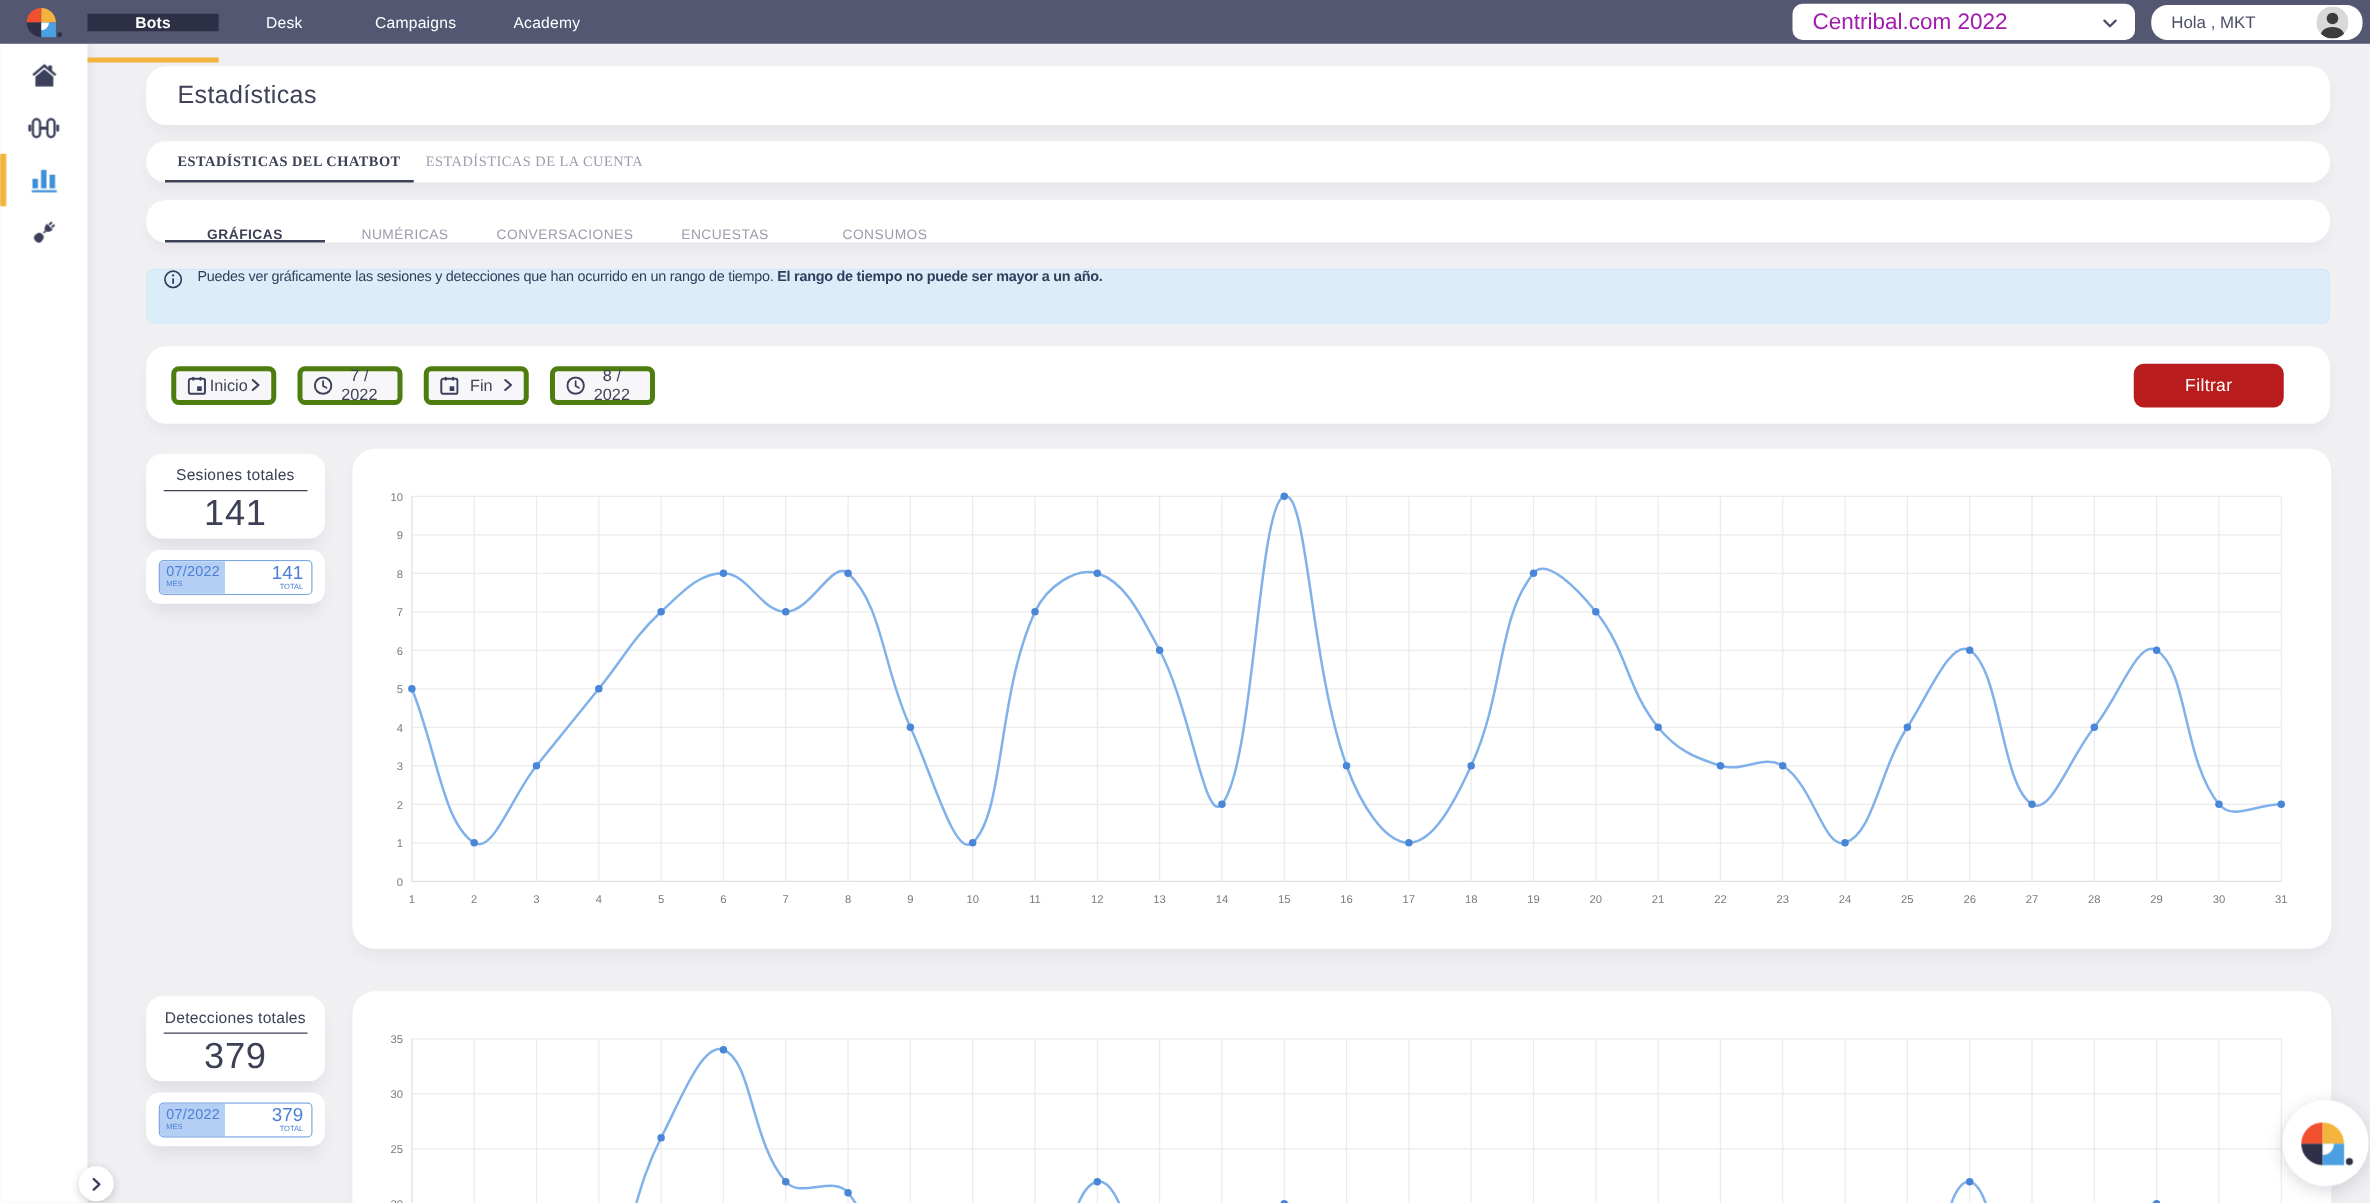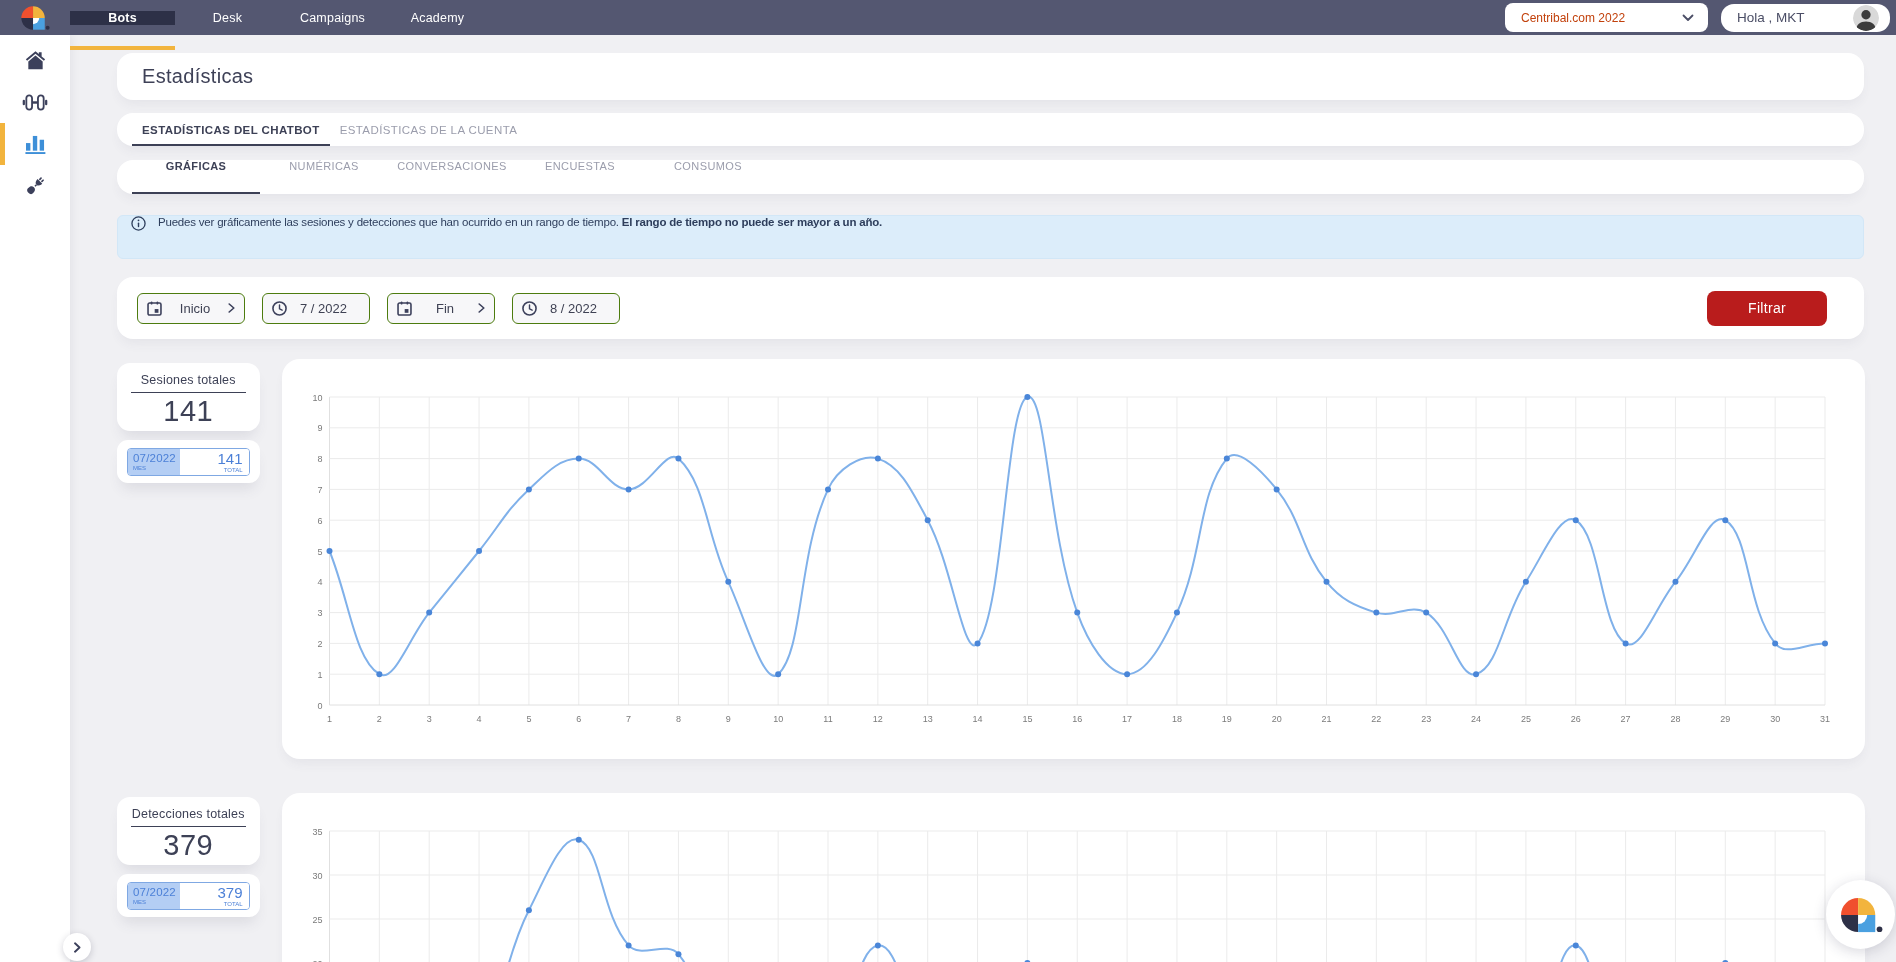--- a/index.html
+++ b/index.html
@@ -10,22 +10,22 @@
   .navbar { position:fixed; left:0; top:0; width:1896px; height:35px; background:#545771; z-index:40;
             display:flex; align-items:stretch; }
   .brand { width:70px; display:flex; align-items:center; justify-content:center; }
   .brand svg { width:30px; height:26px; }
   .nav-tabs { display:flex; align-items:center; }
   .nav-tab { position:relative; width:105px; display:flex; align-items:center; justify-content:center;
              color:#ffffff; font-size:12.5px; letter-spacing:.2px; cursor:pointer; }
   .nav-tab.active { background:#2d3047; font-weight:bold; }
   .nav-tab.active .tab-underline { position:absolute; left:0; right:0; top:35px; height:4px; background:#f2b43d; }
   .nav-right { margin-left:auto; display:flex; align-items:center; gap:13px; padding-right:6px; }
-  .acct-select { width:203px; height:29px; background:#ffffff; border-radius:8px; display:flex; align-items:center;
-                 padding:0 14px 0 16px; color:#c2410c; font-size:12px; cursor:pointer; }
+  .acct-select { width:274px; height:29px; background:#ffffff; border-radius:8px; display:flex; align-items:center;
+                 padding:0 14px 0 16px; color:#a21caf; font-size:18px; cursor:pointer; }
   .acct-select .chev { margin-left:auto; }
   .user-pill { width:169px; height:28px; background:#ffffff; border-radius:13px; display:flex; align-items:center;
                padding:0 11px 0 16px; color:#4b4e66; font-size:13.5px; cursor:pointer; }
   .user-pill .avatar { margin-left:auto; width:26px; height:26px; border-radius:50%; overflow:hidden; }
 
   
   .sidebar { position:fixed; left:0; top:35px; width:70px; height:927px; background:#ffffff; z-index:30;
              box-shadow:2px 0 8px rgba(60,60,90,.07); }
   .side-item { position:relative; width:70px; height:42px; display:flex; align-items:center; justify-content:center; cursor:pointer; }
   .side-item.first { margin-top:4px; }
@@ -34,38 +34,38 @@
                   background:#ffffff; box-shadow:0 2px 7px rgba(40,40,70,.22); display:flex; align-items:center;
                   justify-content:center; cursor:pointer; z-index:35; color:#3c405b; }
 
   
   .content { position:absolute; left:70px; top:35px; width:1826px; padding:18px 32px 0 47px; }
   .card { background:#ffffff; border-radius:16px; box-shadow:0 7px 12px -3px rgba(70,70,100,.07); }
 
   .title-card { height:47px; display:flex; align-items:center; padding-left:25px; }
   .page-title { font-size:20px; color:#3e4157; font-weight:500; letter-spacing:.3px; }
 
-  .tabs-card { margin-top:13px; height:33px; display:flex; align-items:stretch; padding-left:15px; }
+  .tabs-card { margin-top:13px; height:33px; display:flex; align-items:stretch; padding-left:15px;font-family:Liberation Serif, serif; }
   .big-tab { position:relative; display:flex; align-items:center; padding:0 10px; font-size:11.5px;
              letter-spacing:.4px; color:#9b9dac; cursor:pointer; }
   .big-tab.active { color:#3d4156; font-weight:bold; }
   .big-tab.active::after { content:""; position:absolute; left:0; right:0; bottom:0; height:2px; background:#3d4156; }
 
   .subtabs-card { margin-top:14px; height:34px; display:flex; align-items:stretch; padding-left:15px; }
-  .subtab { position:relative; width:128px; display:flex; align-items:flex-start; justify-content:center;
+  .subtab { position:relative; width:128px; display:flex; align-items:flex-end; justify-content:center;
             font-size:11px; letter-spacing:.4px; color:#9b9dac; cursor:pointer; }
   .subtab.active { color:#3d4156; font-weight:bold; }
   .subtab.active::after { content:""; position:absolute; left:0; right:0; bottom:0; height:2.5px; background:#3d4156; }
 
   .banner { margin-top:21px; height:44px; background:#dcedfa; border:1px solid #d2e7f7; border-radius:6px;
             display:flex; padding-left:13px; color:#2e3e5c; font-size:11.5px; }
   .banner .txt { margin-left:12px; letter-spacing:-.2px; }
 
   .filter-card { margin-top:18px; height:62px; display:flex; align-items:center; padding:0 37px 0 20px; }
-  .picker { width:108px; height:31px; background:#f7f7f9; border:1px solid #4d7c0f; border-radius:6px;
+  .picker { width:84px; height:31px; background:#f7f7f9; border:4px solid #4d7c0f; border-radius:6px;
             display:flex; align-items:center; padding:0 9px 0 9px; margin-right:17px; cursor:pointer;
             color:#3f4254; font-size:13px; }
   .picker .lbl { flex:1; text-align:center; }
   .filter-btn { margin-left:auto; width:120px; height:35px; background:#b91c1c; color:#ffffff; border:none;
                 border-radius:8px; font-size:14px; font-family:inherit; letter-spacing:.3px; cursor:pointer; }
 
   .row { display:flex; margin-top:20px; }
   .row.second { margin-top:34px; }
   .left-col { width:142.5px; margin-right:22px; padding-top:4px; flex:none; }
   .stat-card { height:68px; border-radius:13px; padding-top:10px; box-shadow:0 10px 14px -5px rgba(70,70,100,.13); }

